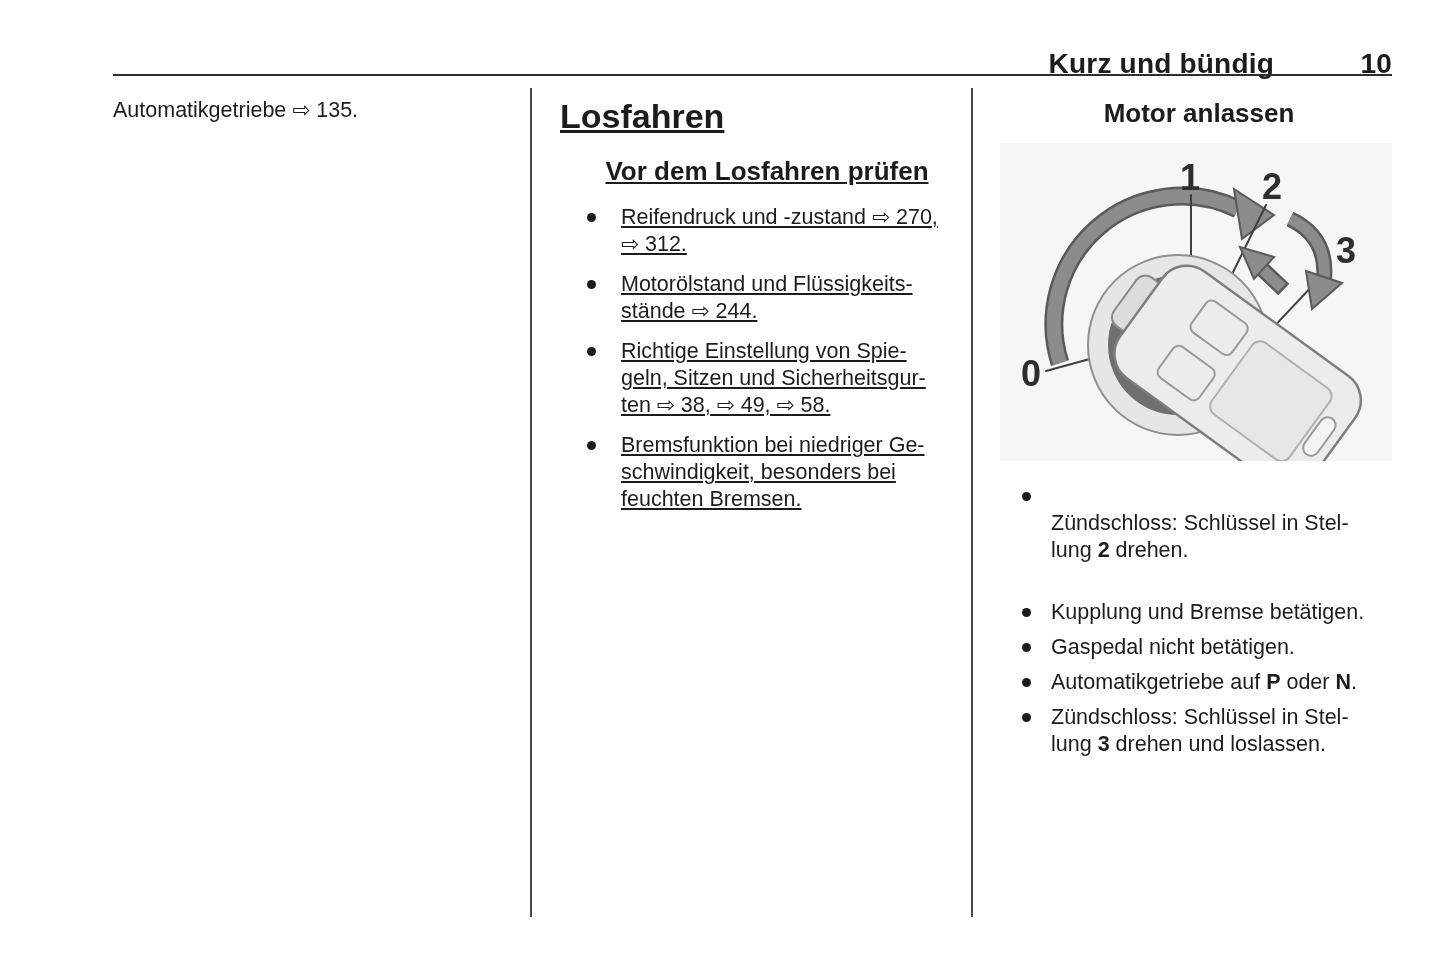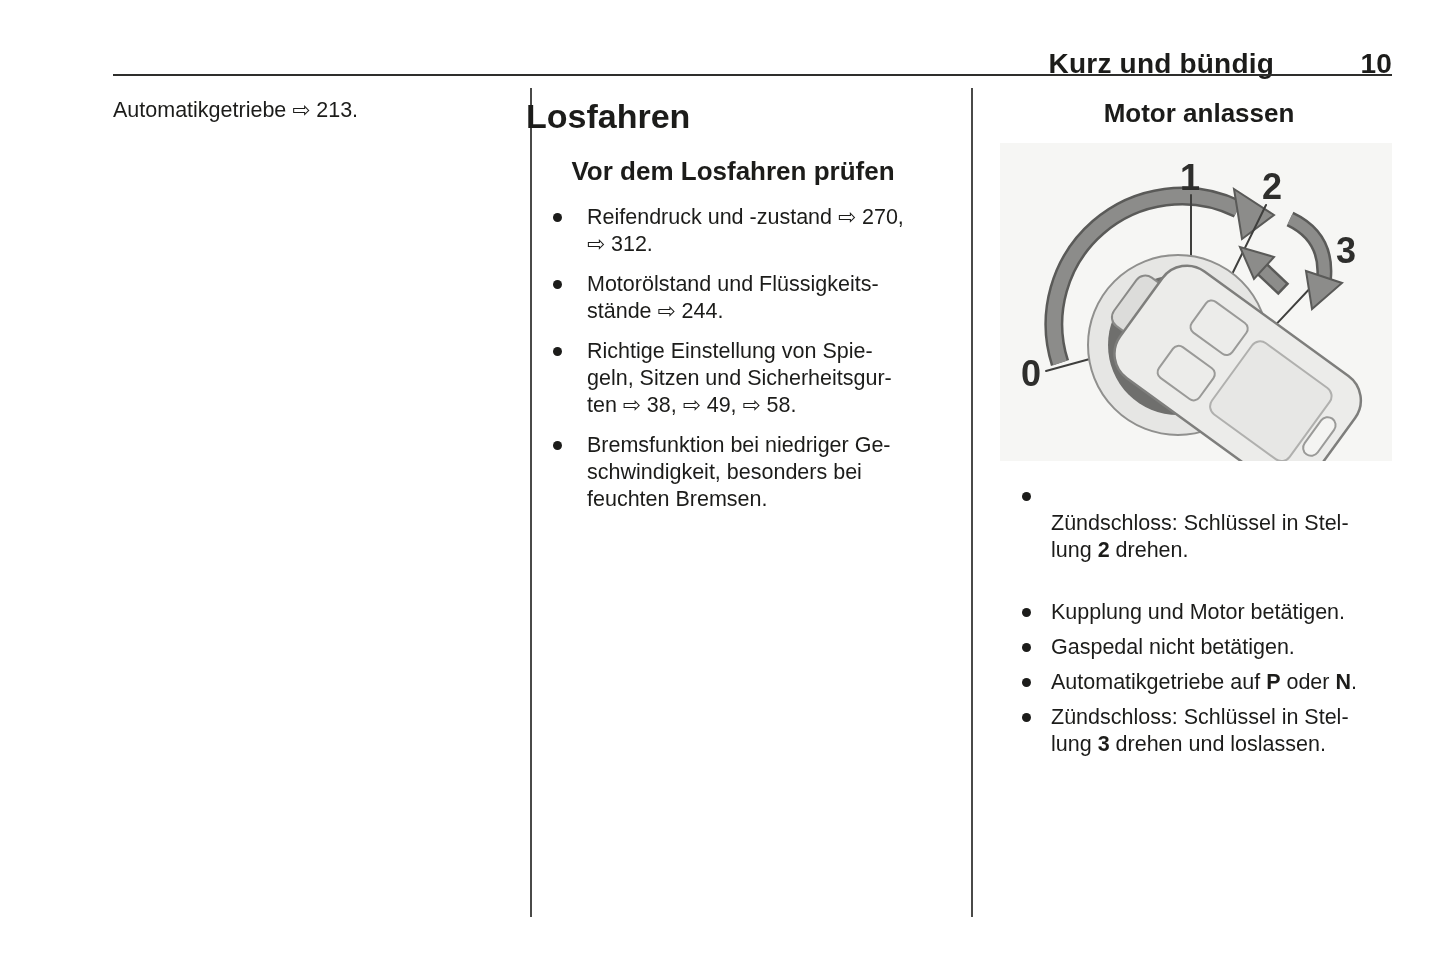--- a/index.html
+++ b/index.html
@@ -15,21 +15,21 @@
                  border-top:2px solid #2e2e2c; }
 
   
   .vdiv { position:absolute; top:88px; height:829px; width:2px; background:#4a4a48; }
   .vdiv.d1 { left:530px; }
   .vdiv.d2 { left:971px; }
 
   
   .col { position:absolute; top:97px; font-size:21.5px; line-height:27px; }
   .col-left  { left:113px; width:400px; }
-  .col-mid   { left:526px; width:414px; }
+  .col-mid   { left:560px; width:414px;text-decoration:underline; }
   .col-right { left:1000px; width:398px; }
 
   .crossref { white-space:pre-line; }
 
   h1.section-title { margin:0 0 20px 0; font-size:34px; line-height:38px; font-weight:bold; }
   h2.sub-title     { margin:0 0 16px 0; font-size:26px; line-height:32px; font-weight:bold;text-align:center; }
 
   ul.bullets { list-style:none; margin:17px; padding:0; }
   ul.bullets li { position:relative; padding-left:44px; margin:0 0 13px 0; white-space:pre-line; }
   ul.bullets li::before { content:""; position:absolute; left:10px; top:9px;
@@ -52,21 +52,21 @@
   <div class="header">
     <span class="chapter">Kurz und bündig</span>
     <span class="pagenum">10</span>
   </div>
   <div class="header-rule"></div>
 
   <div class="vdiv d1"></div>
   <div class="vdiv d2"></div>
 
   <div class="col col-left">
-    <div class="crossref">Automatikgetriebe ⇨ 213.</div>
+    <div class="crossref">Automatikgetriebe ⇨ 135.</div>
   </div>
 
   <div class="col col-mid">
     <h1 class="section-title">Losfahren</h1>
     <h2 class="sub-title">Vor dem Losfahren prüfen</h2>
     <ul class="bullets">
       <li><span>Reifendruck und -zustand ⇨ 270,
 ⇨ 312.</span></li>
       <li><span>Motorölstand und Flüssigkeits-
 stände ⇨ 244.</span></li>
@@ -132,21 +132,21 @@
         <text class="fig-label" x="346" y="120" text-anchor="middle">3</text>
         <text class="fig-label" x="31" y="243" text-anchor="middle">0</text>
       </svg>
     </div>
 
     <ul class="bullets">
       <li>
         <div class="para"><span>Zündschloss: Schlüssel in Stel-
 lung </span><span class="b">2</span><span> drehen.</span></div>
       </li>
-      <li><span>Kupplung und Motor betätigen.</span></li>
+      <li><span>Kupplung und Bremse betätigen.</span></li>
       <li><span>Gaspedal nicht betätigen.</span></li>
       <li><span>Automatikgetriebe auf </span><span class="b">P</span><span> oder </span><span class="b">N</span><span>.</span></li>
       <li><span>Zündschloss: Schlüssel in Stel-
 lung </span><span class="b">3</span><span> drehen und loslassen.</span></li>
     </ul>
   </div>
 
 </div>
 
 </body></html>

